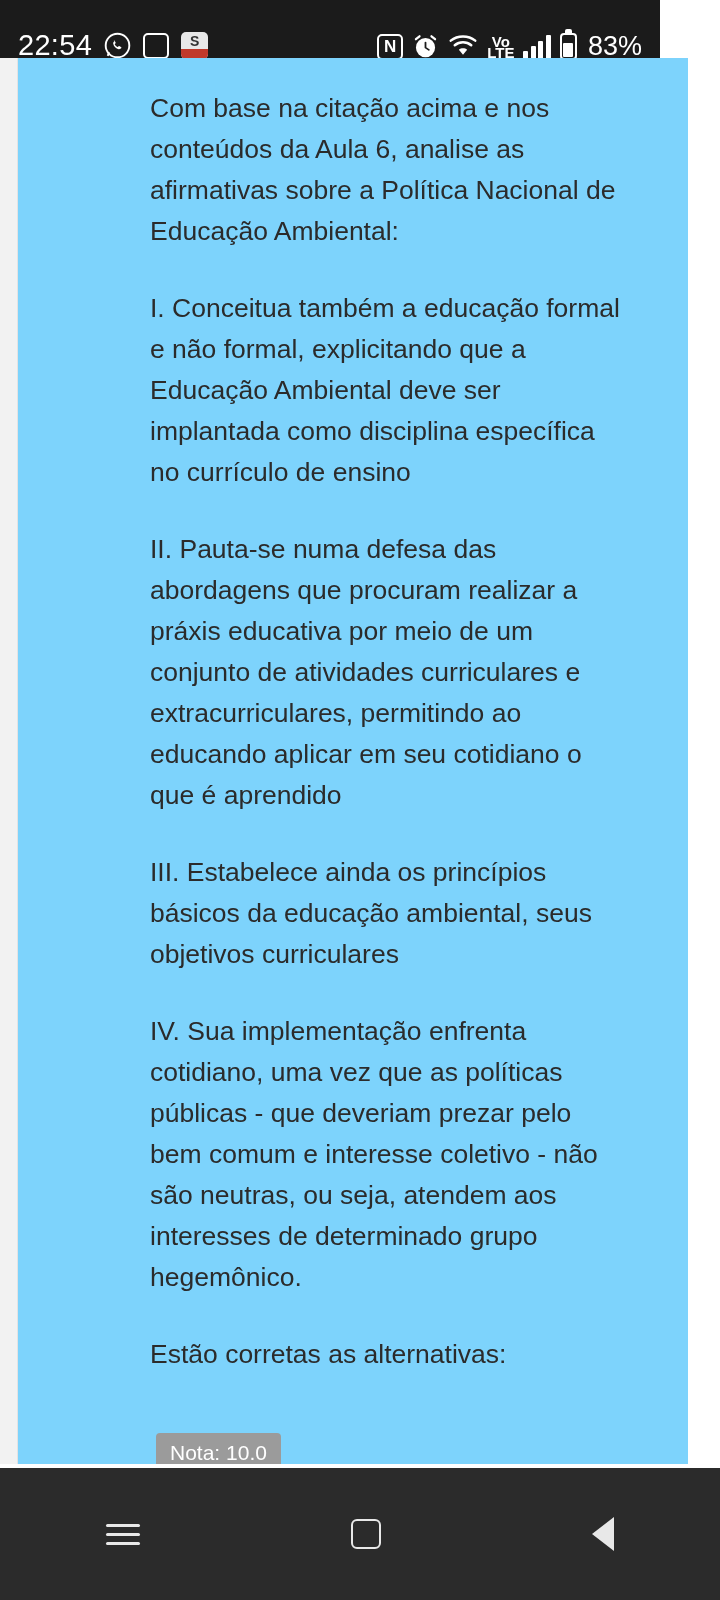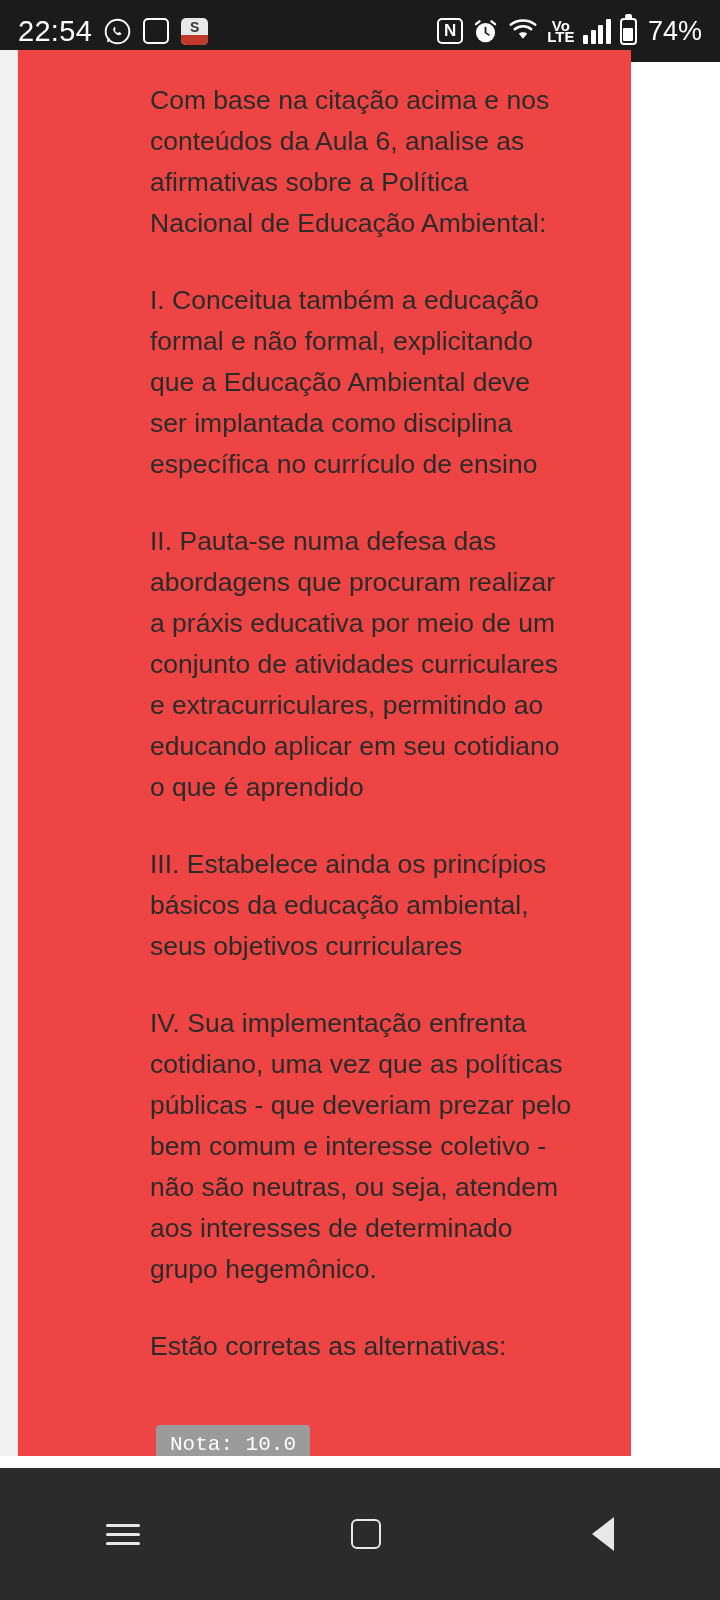--- a/index.html
+++ b/index.html
@@ -6,23 +6,23 @@
   html, body {
     width: 720px; height: 1600px;
     background: #ffffff;
     font-family: "Liberation Sans", sans-serif;
     overflow: hidden;
   }
   #screen { position: relative; width: 720px; height: 1600px; background: #ffffff; }
 
   
   .status-bar {
-    position: absolute; top: 0; left: 0; width: 720px; height: 62px;
+    position: absolute; top: 0; left: 0; width: 660px; height: 62px;
     background: #1b1b1b; color: #ffffff;
-    display: flex; align-items: center; justify-content: space-between;
+    display: flex; align-items: flex-end; justify-content: space-between;
     padding: 0 18px;
   }
   .status-left { display: flex; align-items: center; gap: 12px; }
   .status-right { display: flex; align-items: center; gap: 9px; }
   .clock { font-size: 29px; font-weight: 500; letter-spacing: .3px; }
   .battery-pct { font-size: 27px; font-weight: 500; margin-left: 2px; }
 
   .ic { display: inline-block; position: relative; }
   .ic svg { display: block; }
 
@@ -58,41 +58,41 @@
     content:""; position:absolute; top:-6px; left: 3.5px; width: 7px; height: 4px;
     background:#fff; border-radius: 2px 2px 0 0;
   }
   .battery:after {
     content:""; position:absolute; left: 1.5px; right:1.5px; bottom: 1.5px; height: 57%;
     background:#fff; border-radius: 1px;
   }
 
   
   .content {
-    position: absolute; top: 50px; left: 0; width: 631px; height: 1406px;
-    background: #ef4444; overflow: hidden;
+    position: absolute; top: 58px; left: 0; width: 688px; height: 1406px;
+    background: #7dd3fc; overflow: hidden;
   }
   .left-rail {
     position: absolute; left: 0; top: 0; width: 18px; height: 100%;
     background: #f2f2f2; border-right: 1px solid #e3e3e3;
   }
   .doc {
     position: absolute; left: 18px; top: 0; right: 0; bottom: 0;
     padding: 30px 58px 0 132px;
   }
   .para {
     font-size: 26.5px; line-height: 41px; color: #2b2b2b;
     margin-bottom: 36px;
   }
 
   
   .nota {
     display: inline-block; background: #9b9b9b; color: #ffffff;
     font-size: 21px; line-height: 21px; padding: 9px 14px; border-radius: 4px;
-    margin-left: 6px; margin-top: 22px; font-family: Liberation Mono, monospace;
+    margin-left: 6px; margin-top: 22px;
   }
 
   
   .alts {
     margin: 16px 0 0 6px; width: 510px;
     border: 1px solid #e6e6e6; border-bottom: none; background: #ffffff;
   }
   .alt-row { display: flex; border-bottom: 1px solid #ececec; min-height: 78px; position: relative; }
   .alt-bar { width: 54px; background: #f7f7f7; flex: 0 0 54px; }
   .alt-radio-cell {
@@ -171,21 +171,21 @@
         <span>Vo</span><br>
         <span>LTE</span>
       </span>
       <span class="ic bars">
           <i></i>
           <i></i>
           <i></i>
           <i></i>
         </span>
       <span class="ic battery"></span>
-      <span class="battery-pct">74%</span>
+      <span class="battery-pct">83%</span>
     </div>
   </div>
 
   <div class="content">
     <div class="left-rail"></div>
 
     <div class="doc">
       <p class="para">Com base na citação acima e nos conteúdos da Aula 6, analise as afirmativas sobre a Política Nacional de Educação Ambiental:</p>
       <p class="para">I. Conceitua também a educação formal e não formal, explicitando que a Educação Ambiental deve ser implantada como disciplina específica no currículo de ensino</p>
       <p class="para">II. Pauta-se numa defesa das abordagens que procuram realizar a práxis educativa por meio de um conjunto de atividades curriculares e extracurriculares, permitindo ao educando aplicar em seu cotidiano o que é aprendido</p>

